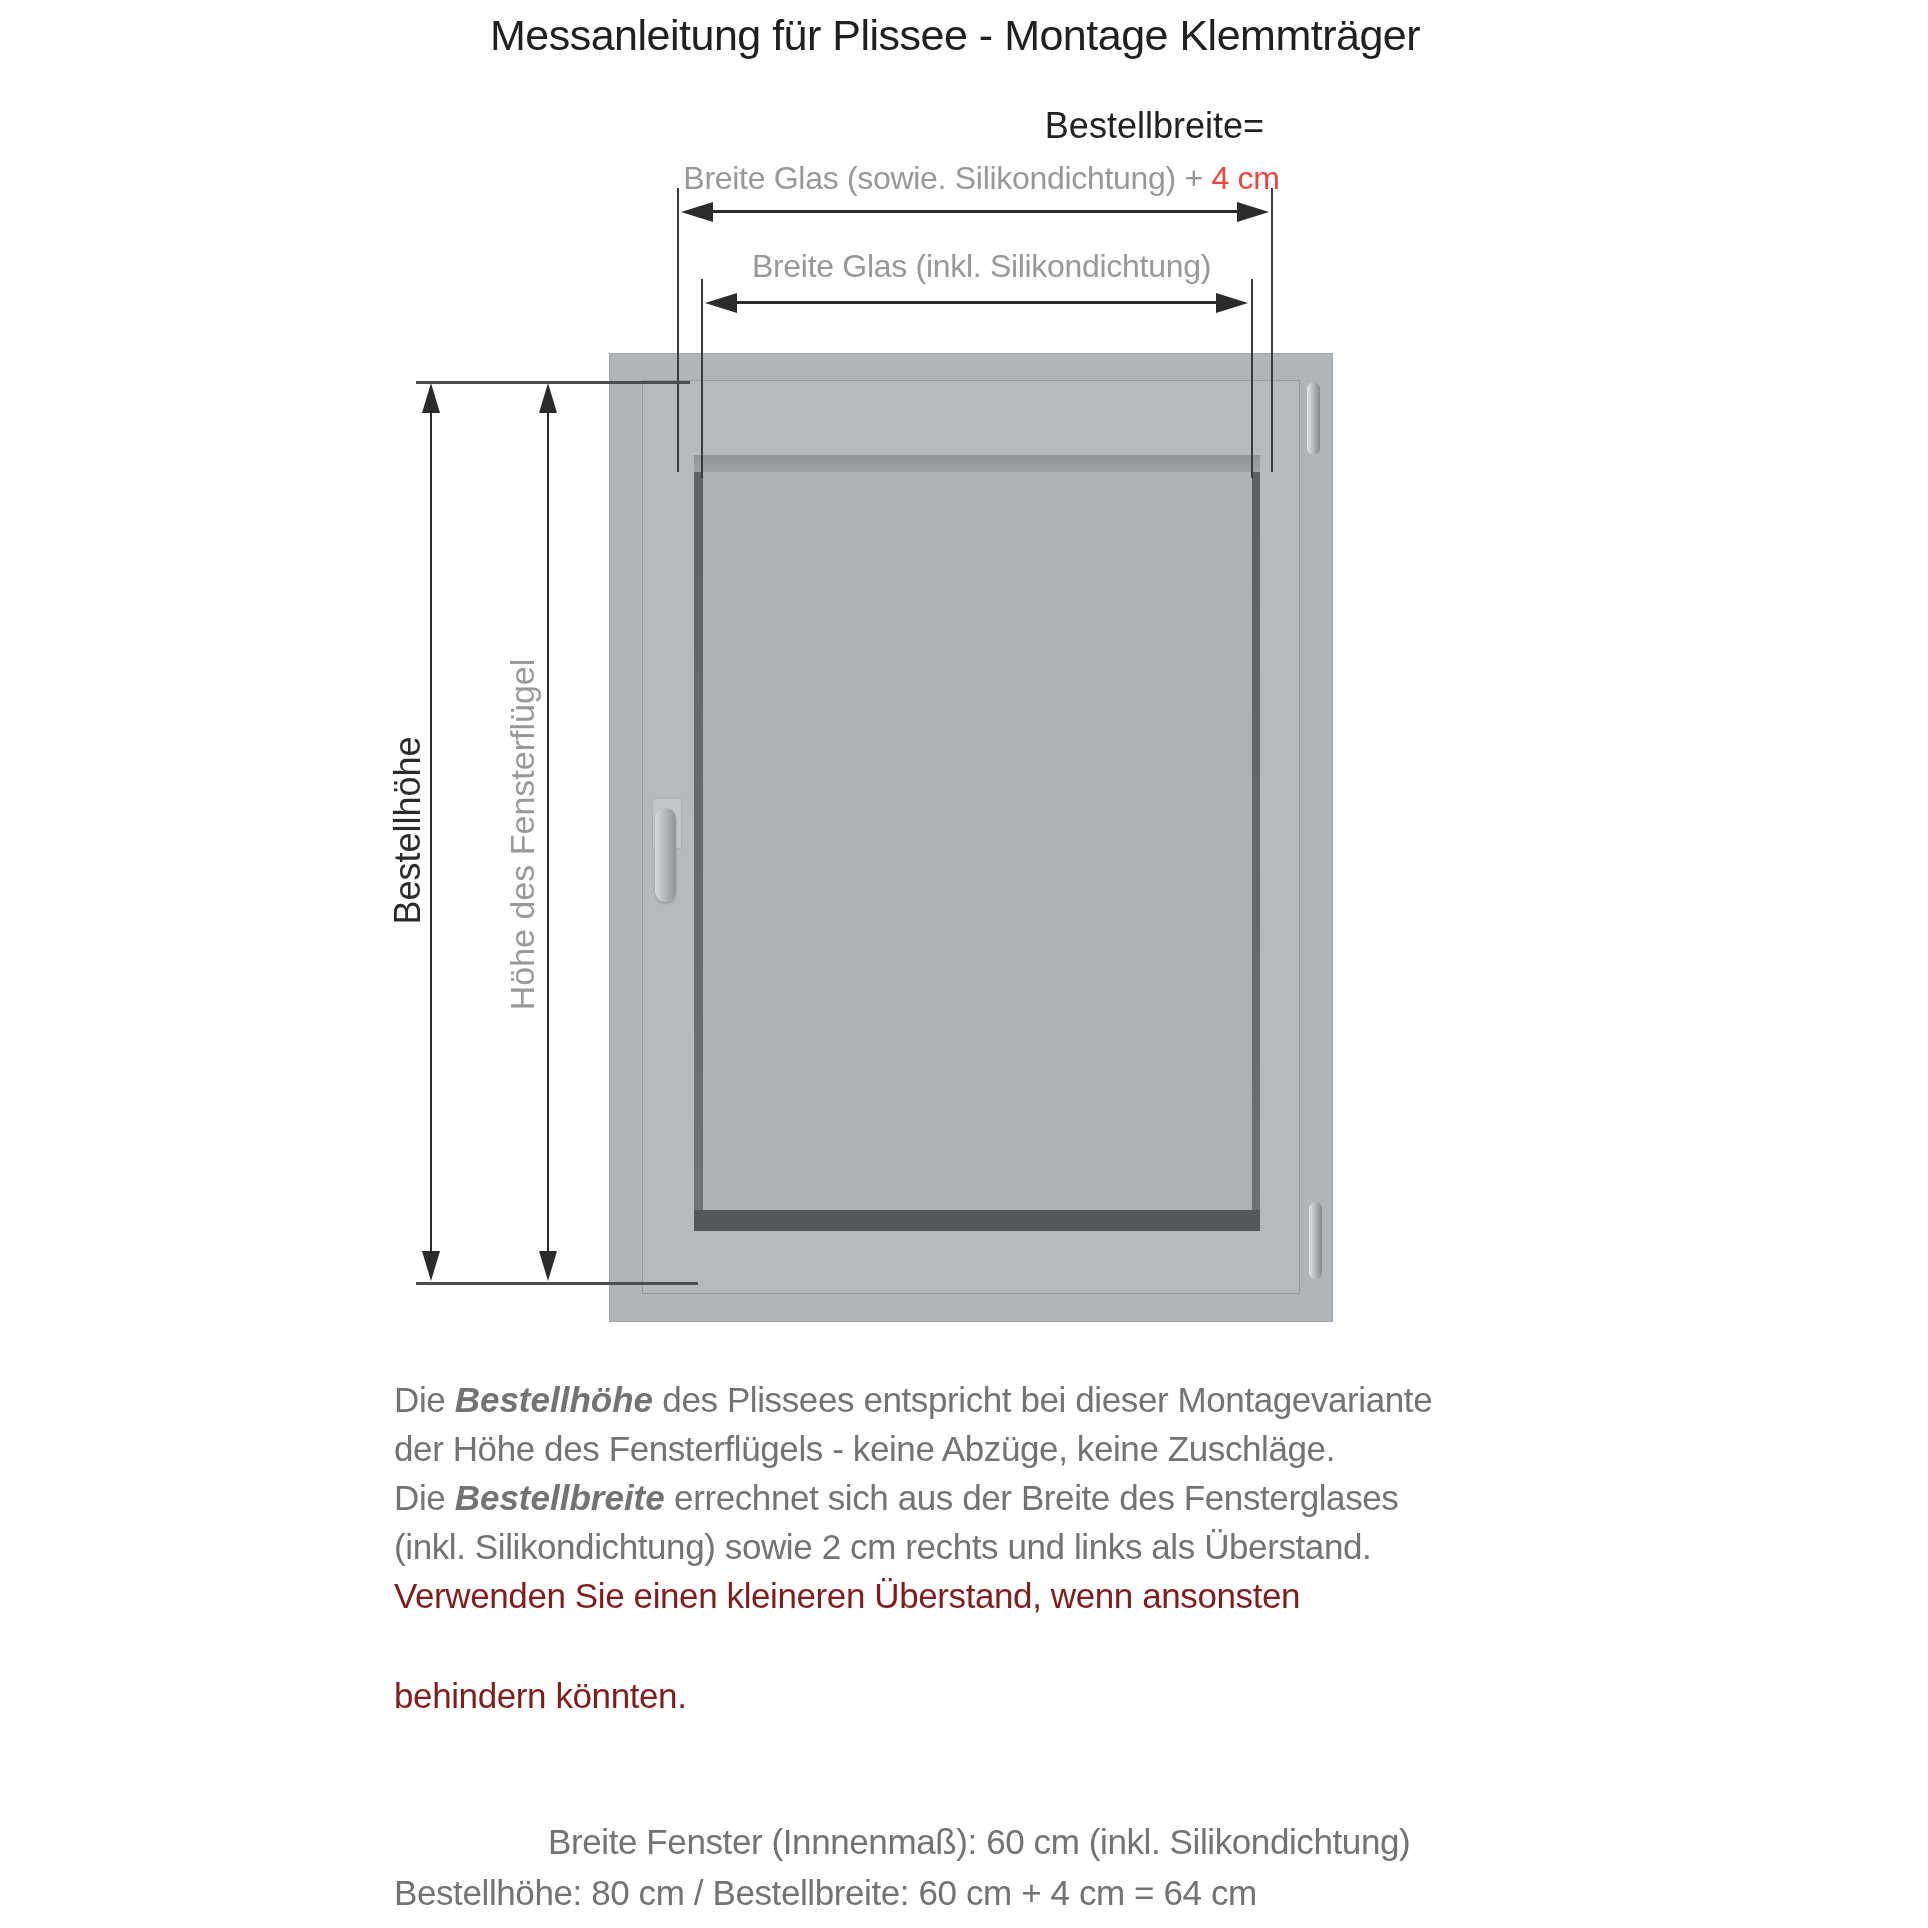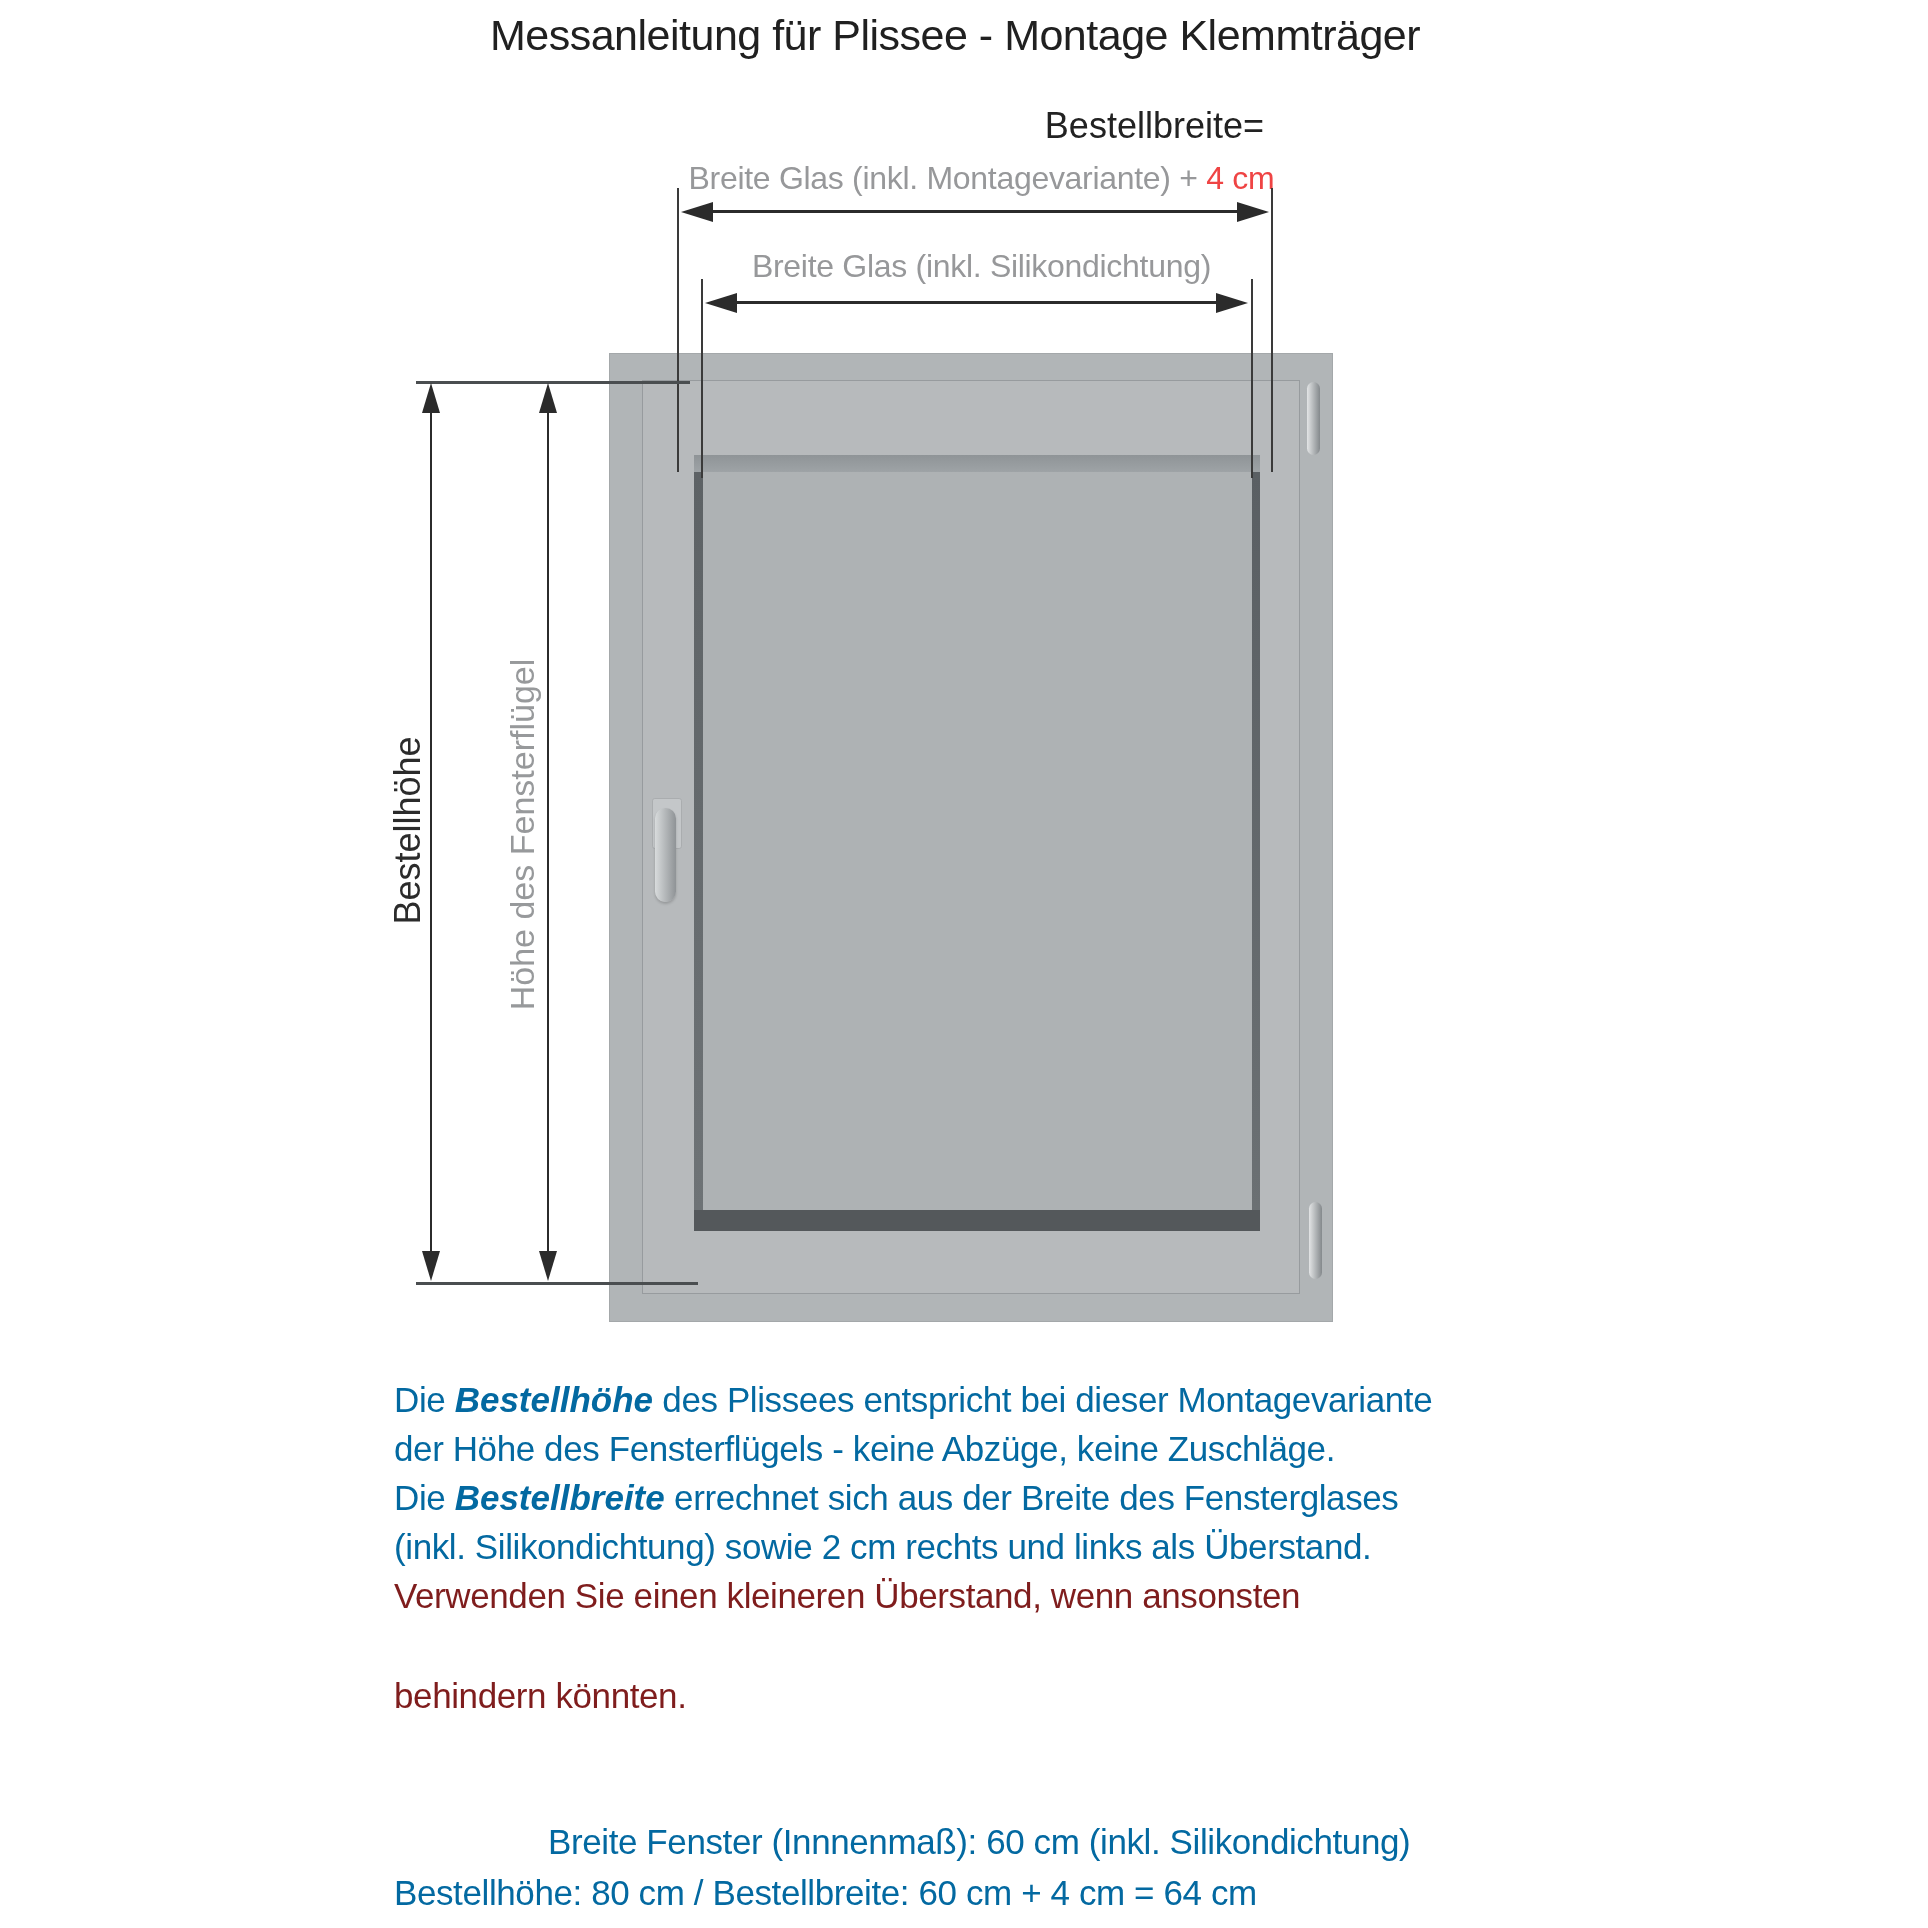--- a/index.html
+++ b/index.html
@@ -53,35 +53,35 @@
   .handle-plate{position:absolute;left:652px;top:798px;width:30px;height:51px;background:#c4c7c9;border:0.9px solid #aaadaf;border-radius:2.8px;box-sizing:border-box;}
   .handle-grip{position:absolute;left:655px;top:808px;width:21px;height:94px;border-radius:10.4px;background:linear-gradient(90deg,#d8dbdc,#8f9396);box-shadow:0 1.9px 2.8px rgba(0,0,0,0.18);}
   .hinge{position:absolute;width:13px;border-radius:6.6px;background:linear-gradient(90deg,#e3e5e6,#84898c);}
   .hinge.top{left:1307px;top:382px;height:73px;}
   .hinge.bottom{left:1309px;top:1202px;height:77px;}
   
   .rot-label{position:absolute;text-align:center;transform:rotate(-90deg);transform-origin:center center;white-space:nowrap;}
   .rot-bestellhoehe{left:219px;top:810px;width:377px;height:41px;font-size:36px;color:#2b2b2b;}
   .rot-fluegel{left:326px;top:814px;width:395px;height:41px;font-size:34px;color:#97999b;}
   
-  .bodyline{position:absolute;left:394px;font-size:35px;letter-spacing:-0.4px;color:#0369a1;white-space:nowrap;}
+  .bodyline{position:absolute;left:394px;font-size:35px;letter-spacing:-0.4px;color:#737373;white-space:nowrap;}
   .bodyline b{font-weight:bold;font-style:italic;letter-spacing:0;}
   .bodyline.redline{color:#7f1d1d;}
   .indent{left:548px;}
 </style>
 </head>
 <body>
 
 <div id="canvas">
 
   <div class="title">Messanleitung für Plissee - Montage Klemmträger</div>
 
   <div class="lbl-bestellbreite">Bestellbreite=</div>
 
-  <div class="lbl-width lbl-width-outer"><span>Breite Glas (inkl. Montagevariante) + </span><span class="red">4 cm</span></div>
+  <div class="lbl-width lbl-width-outer"><span>Breite Glas (sowie. Silikondichtung) + </span><span class="red">4 cm</span></div>
 
   <div class="lbl-width lbl-width-inner">Breite Glas (inkl. Silikondichtung)</div>
 
   <div class="h-arrow" style="left:681px;top:200px;width:588px;">
     <div class="head left"></div>
     <div class="line"></div>
     <div class="head right"></div>
   </div>
   <div class="h-arrow" style="left:705px;top:291px;width:543px;">
     <div class="head left"></div>

